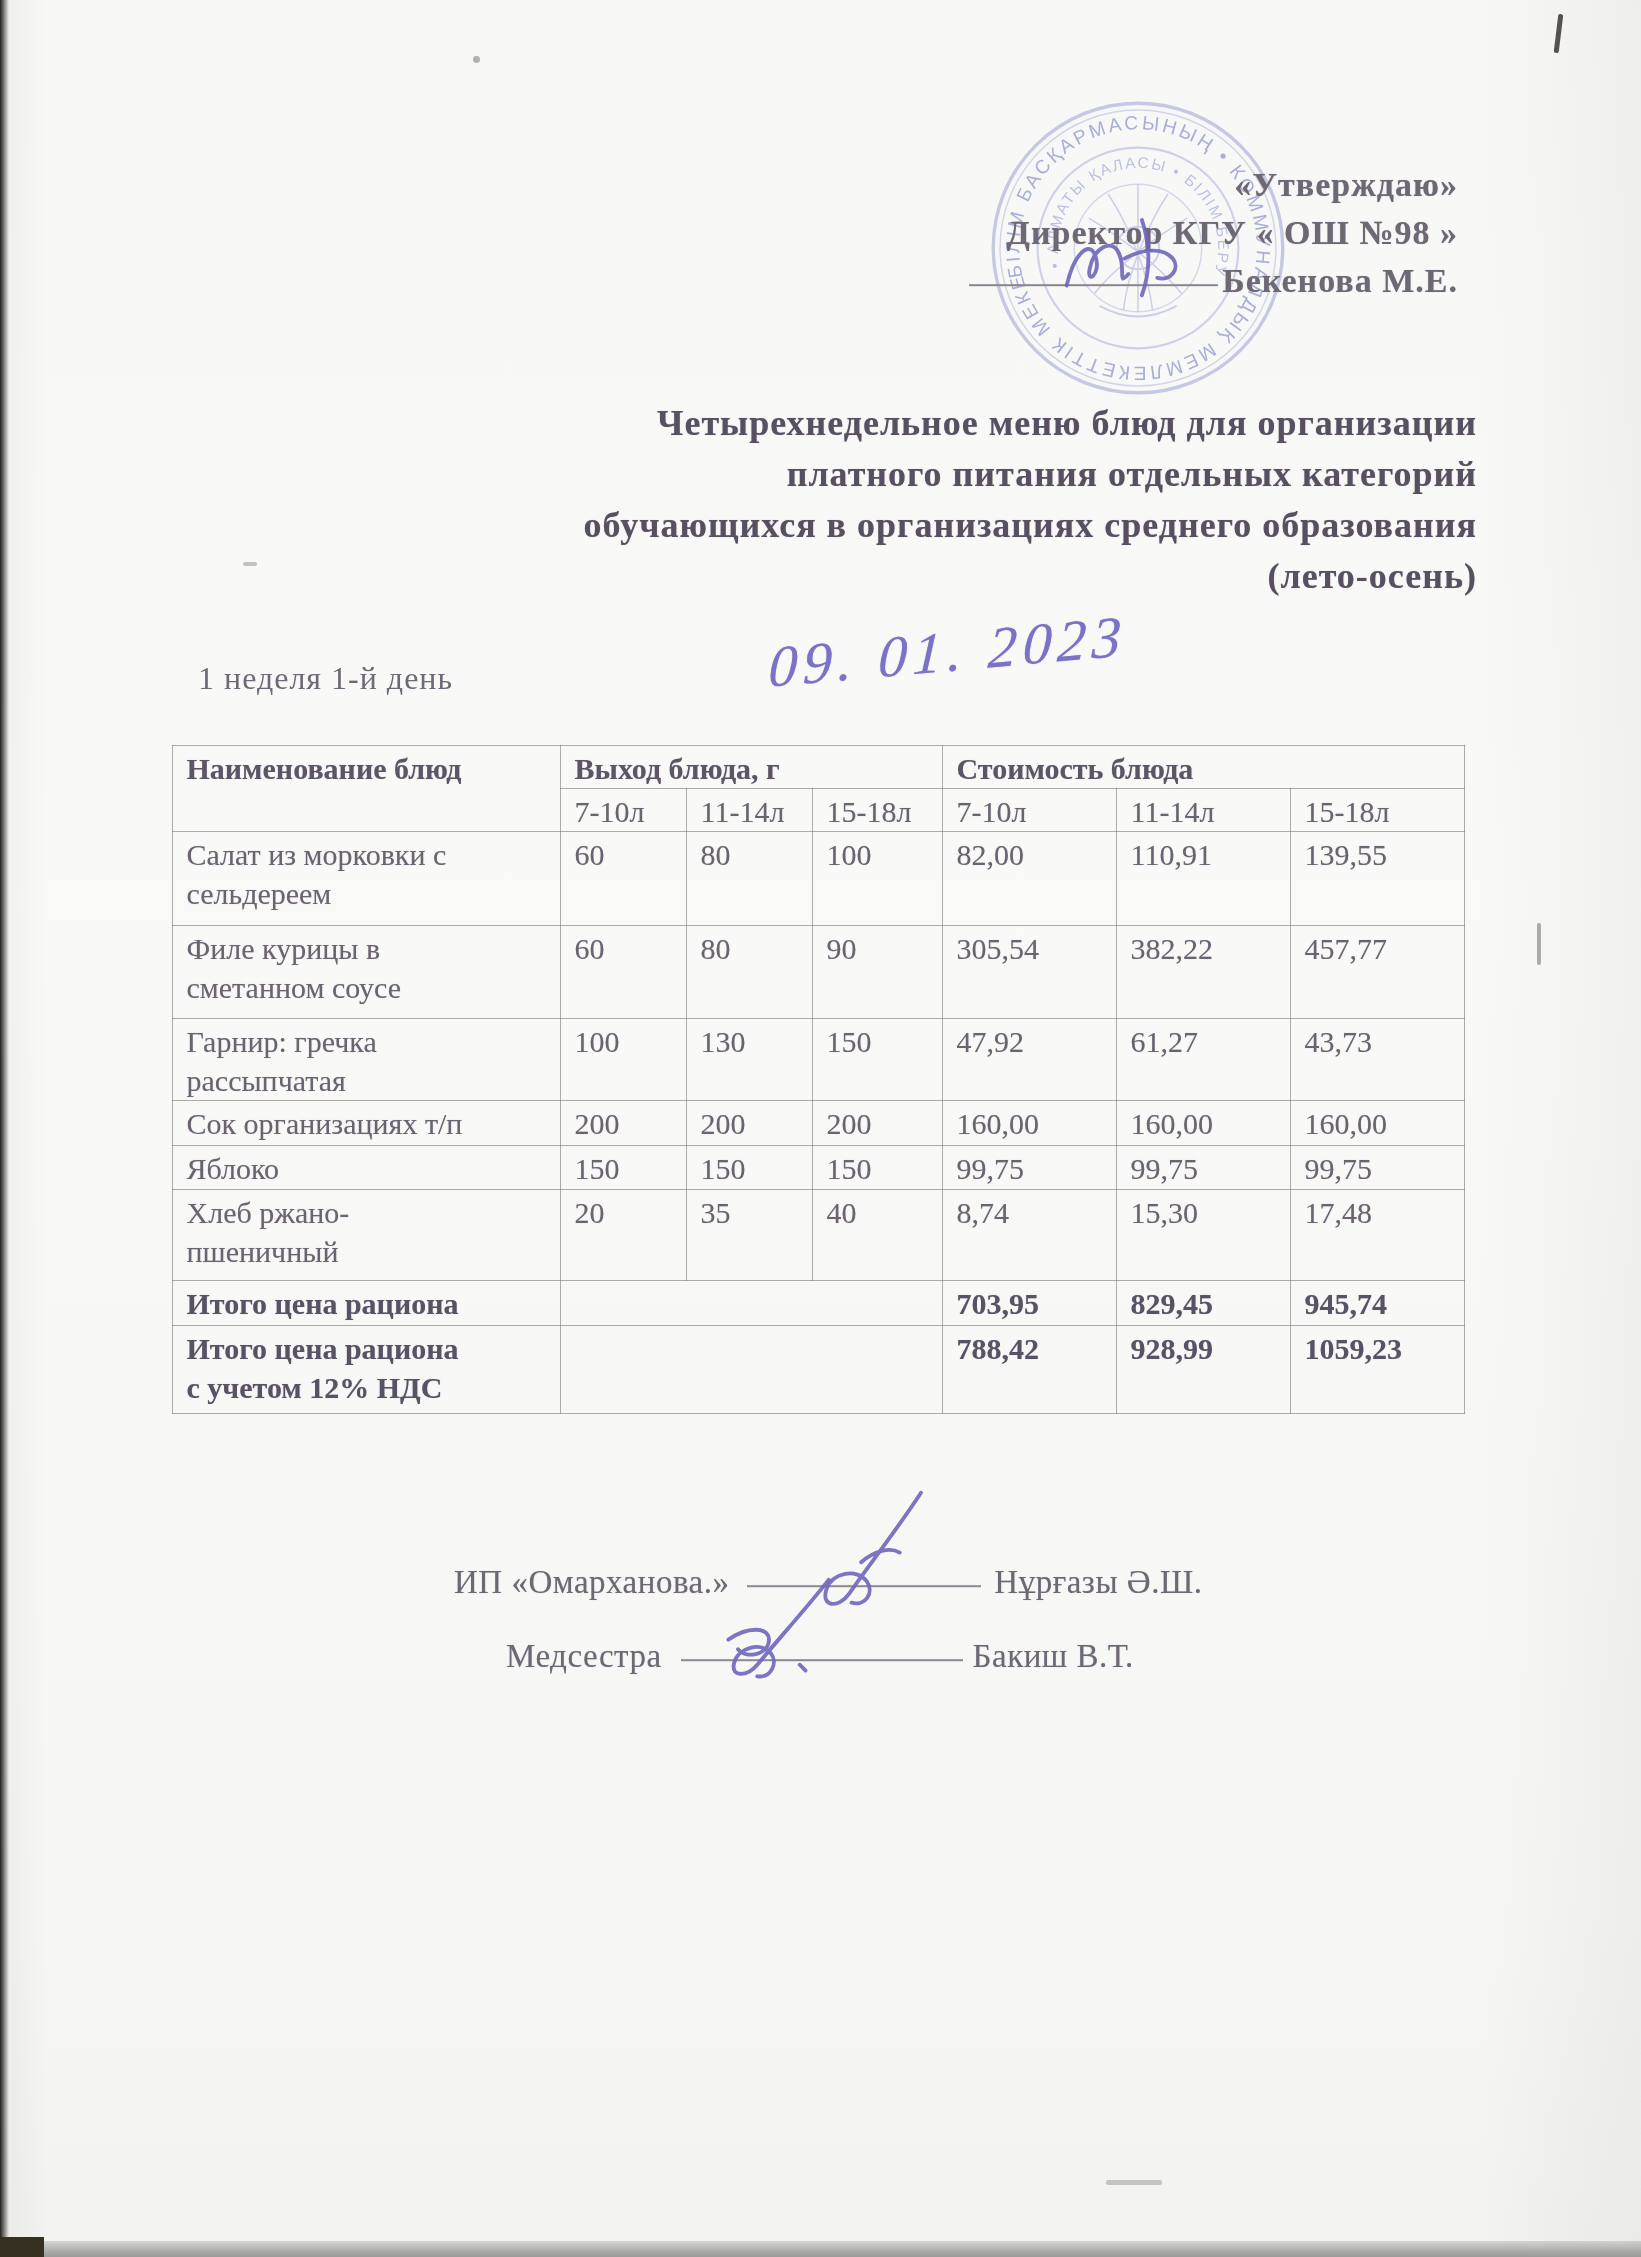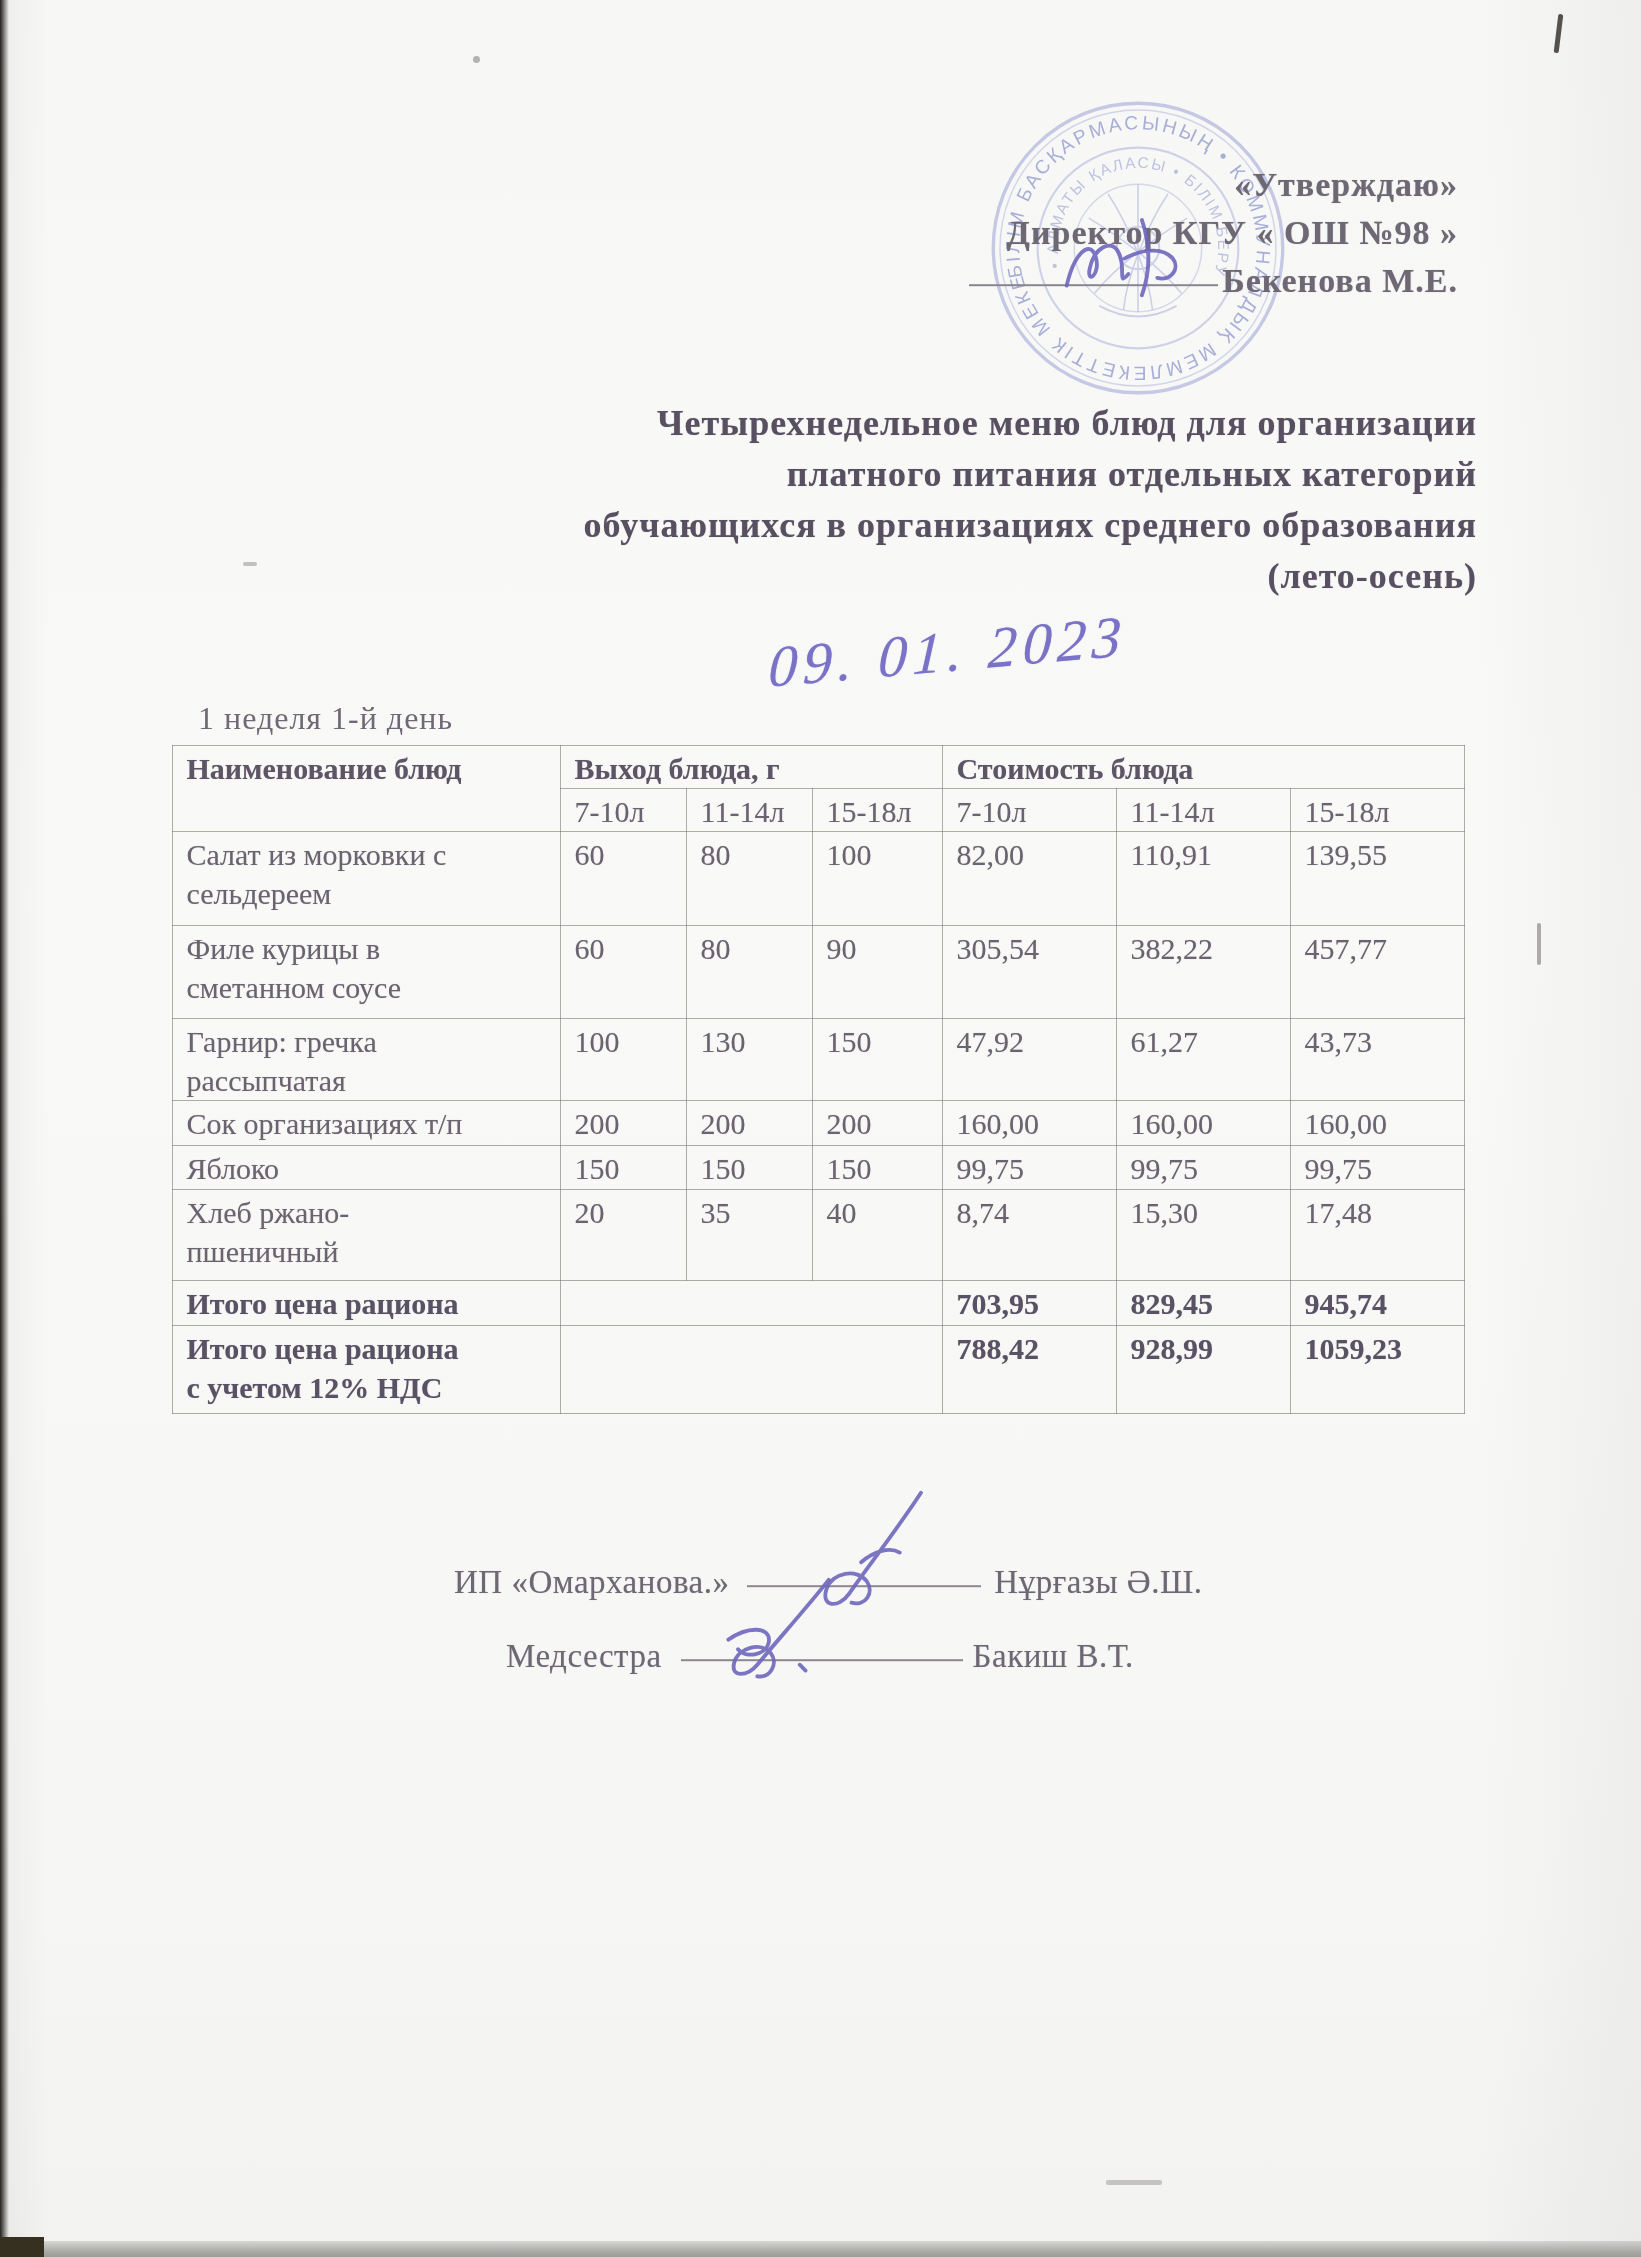--- a/index.html
+++ b/index.html
@@ -33,21 +33,21 @@
     transform:translateY(-5.8px);}
   
   .stamp{position:absolute;left:973px;top:83px;width:330px;height:330px;opacity:.85;}
   .sig{position:absolute;}
 
   
   .title{position:absolute;left:174px;top:398px;width:1303px;text-align:right;
     font-size:36px;font-weight:bold;color:#585061;line-height:51px;letter-spacing:1px;
     text-shadow:0 0 1px rgba(88,80,97,.4);}
 
-  .week{position:absolute;left:198px;top:700px;font-size:32px;color:#6f United;color:#6f6875;letter-spacing:1px;}
+  .week{position:absolute;left:198px;top:660px;font-size:32px;color:#6f United;color:#6f6875;letter-spacing:1px;}
   .hand-date{position:absolute;left:768px;top:618px;font-size:58px;color:#7a72c6;
     font-style:italic;letter-spacing:5.8px;transform:rotate(-5deg) skewX(-8deg);
     text-shadow:0 0 1px rgba(122,114,198,.6);white-space:nowrap;}
 
   
   table.menu{position:absolute;left:172px;top:745px;width:1291px;border-collapse:collapse;
     table-layout:fixed;font-size:30px;color:#6b6370;padding-left:44px;}
   table.menu td,table.menu th{border:1.9px solid rgba(125,118,110,.6);vertical-align:top;
     padding:2.9px 11.6px 0 13.5px;font-weight:normal;text-align:left;line-height:39px;
     text-shadow:0 0 1px rgba(107,99,112,.35);}

